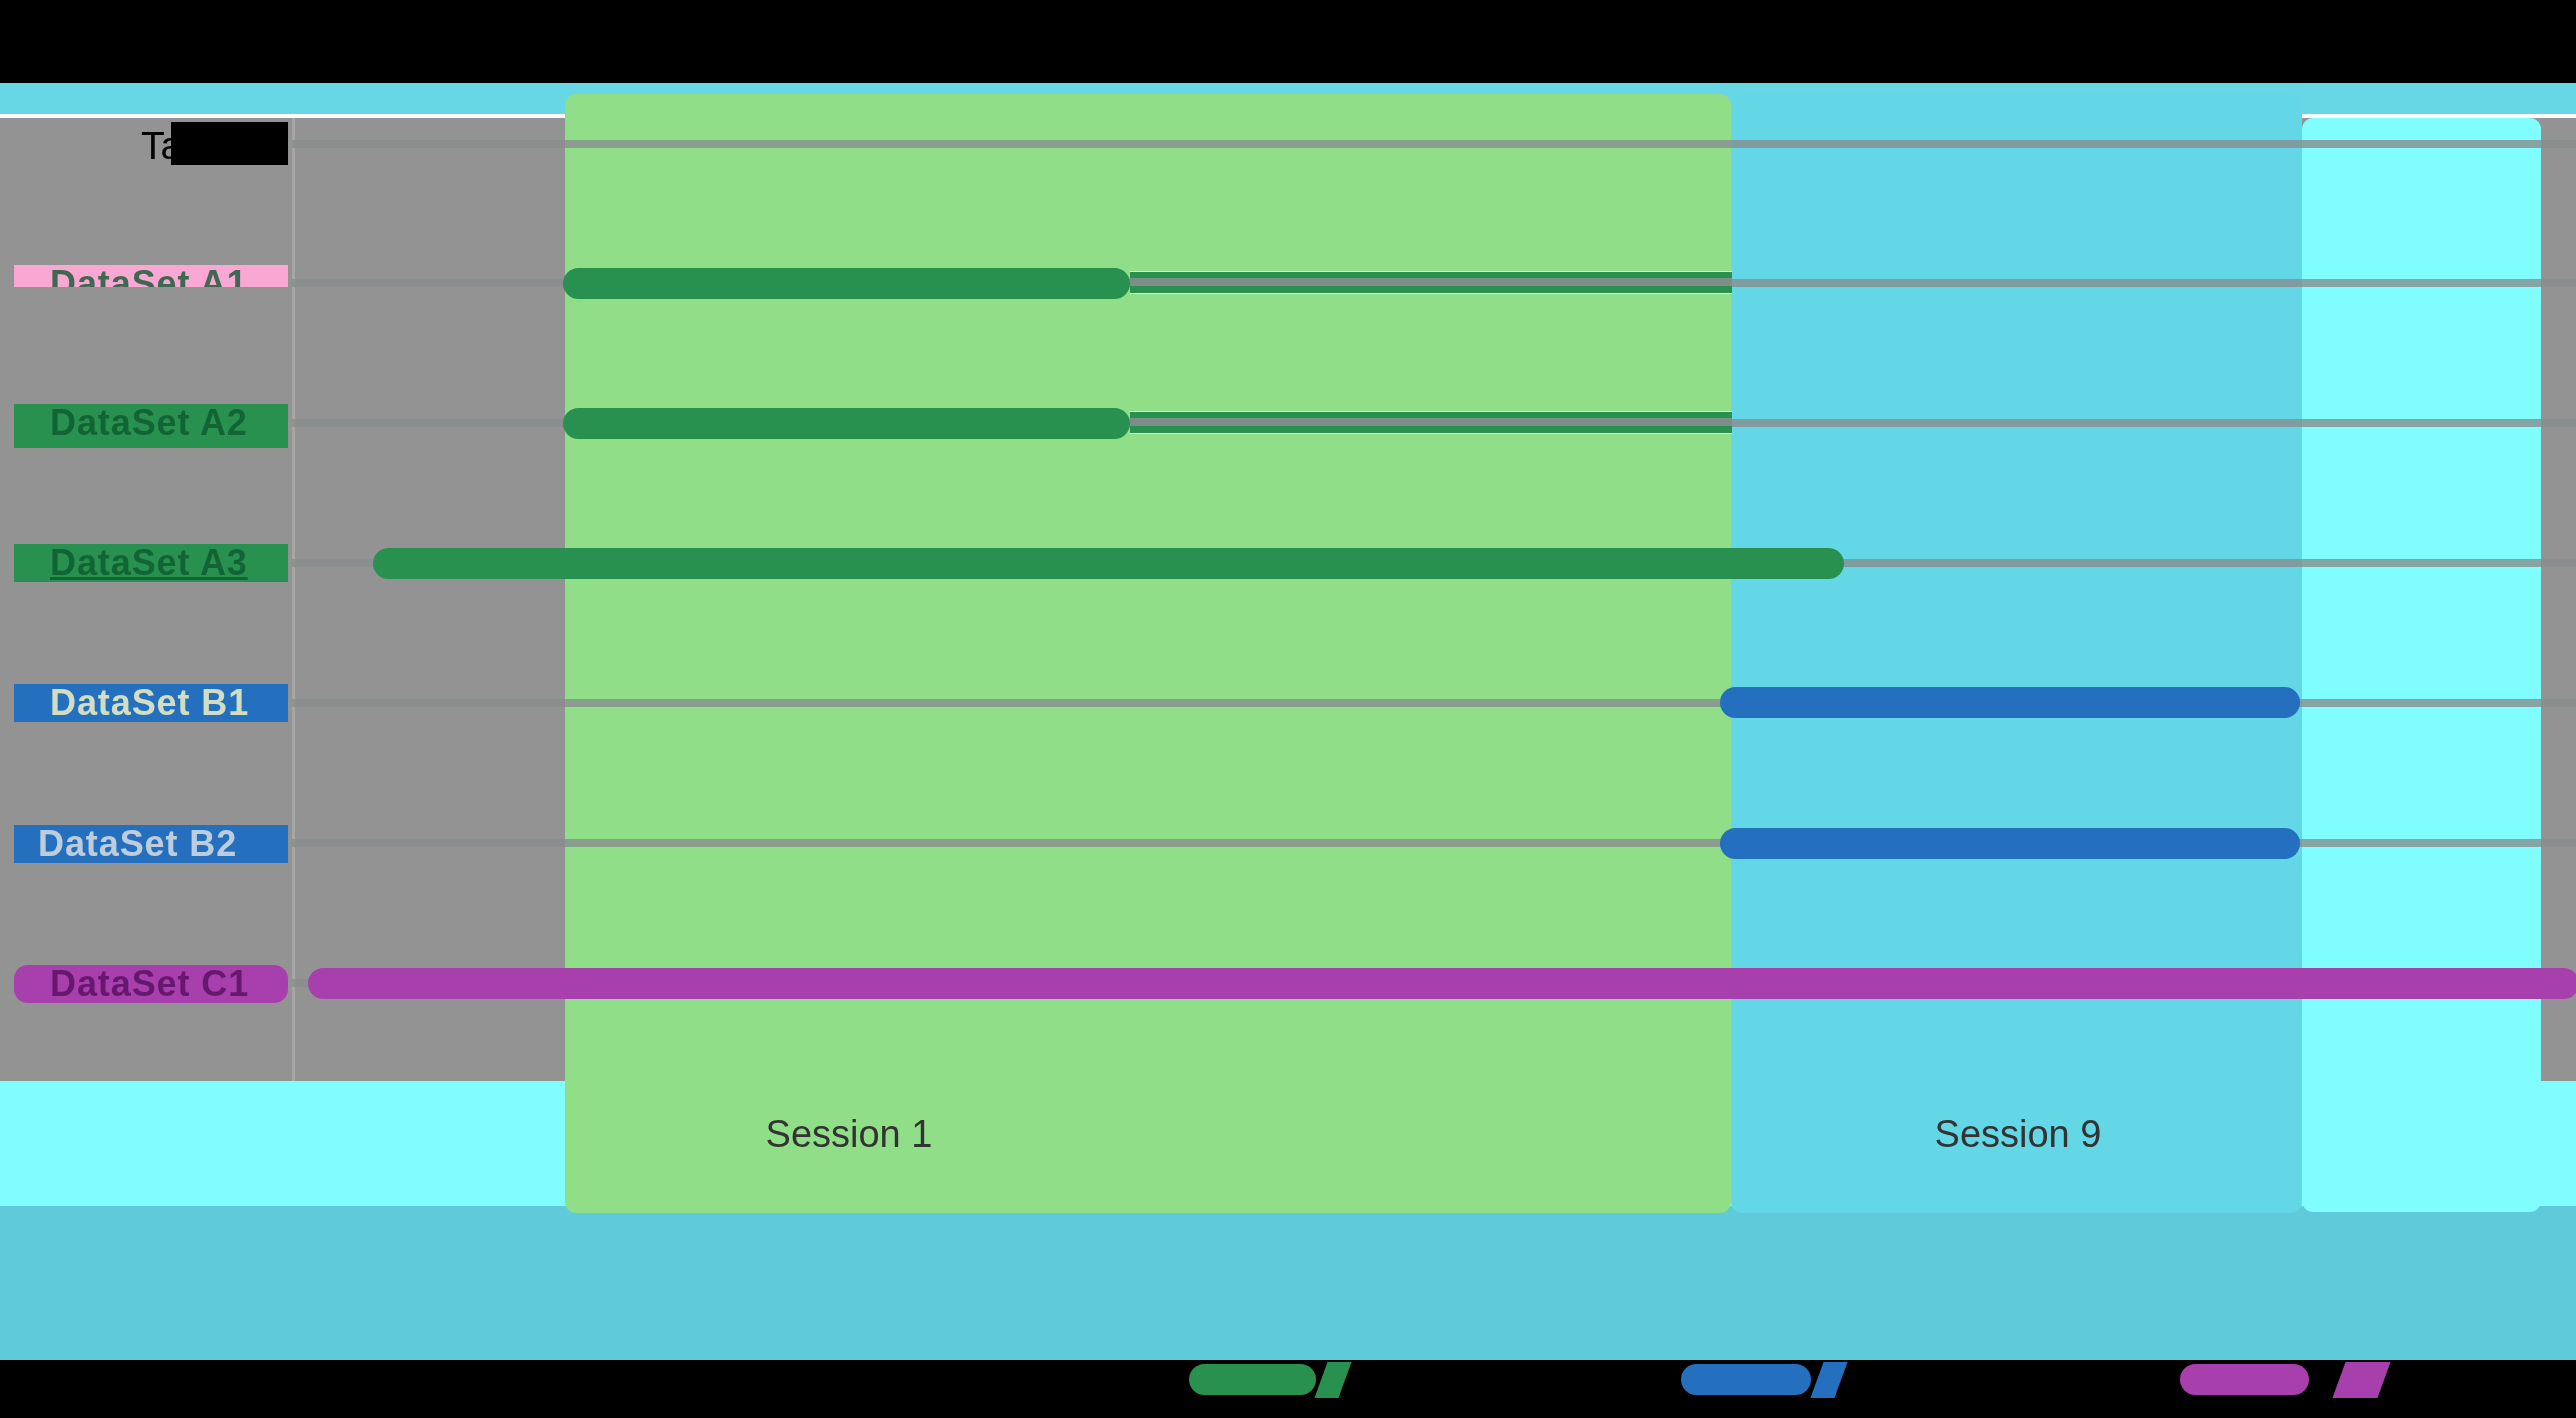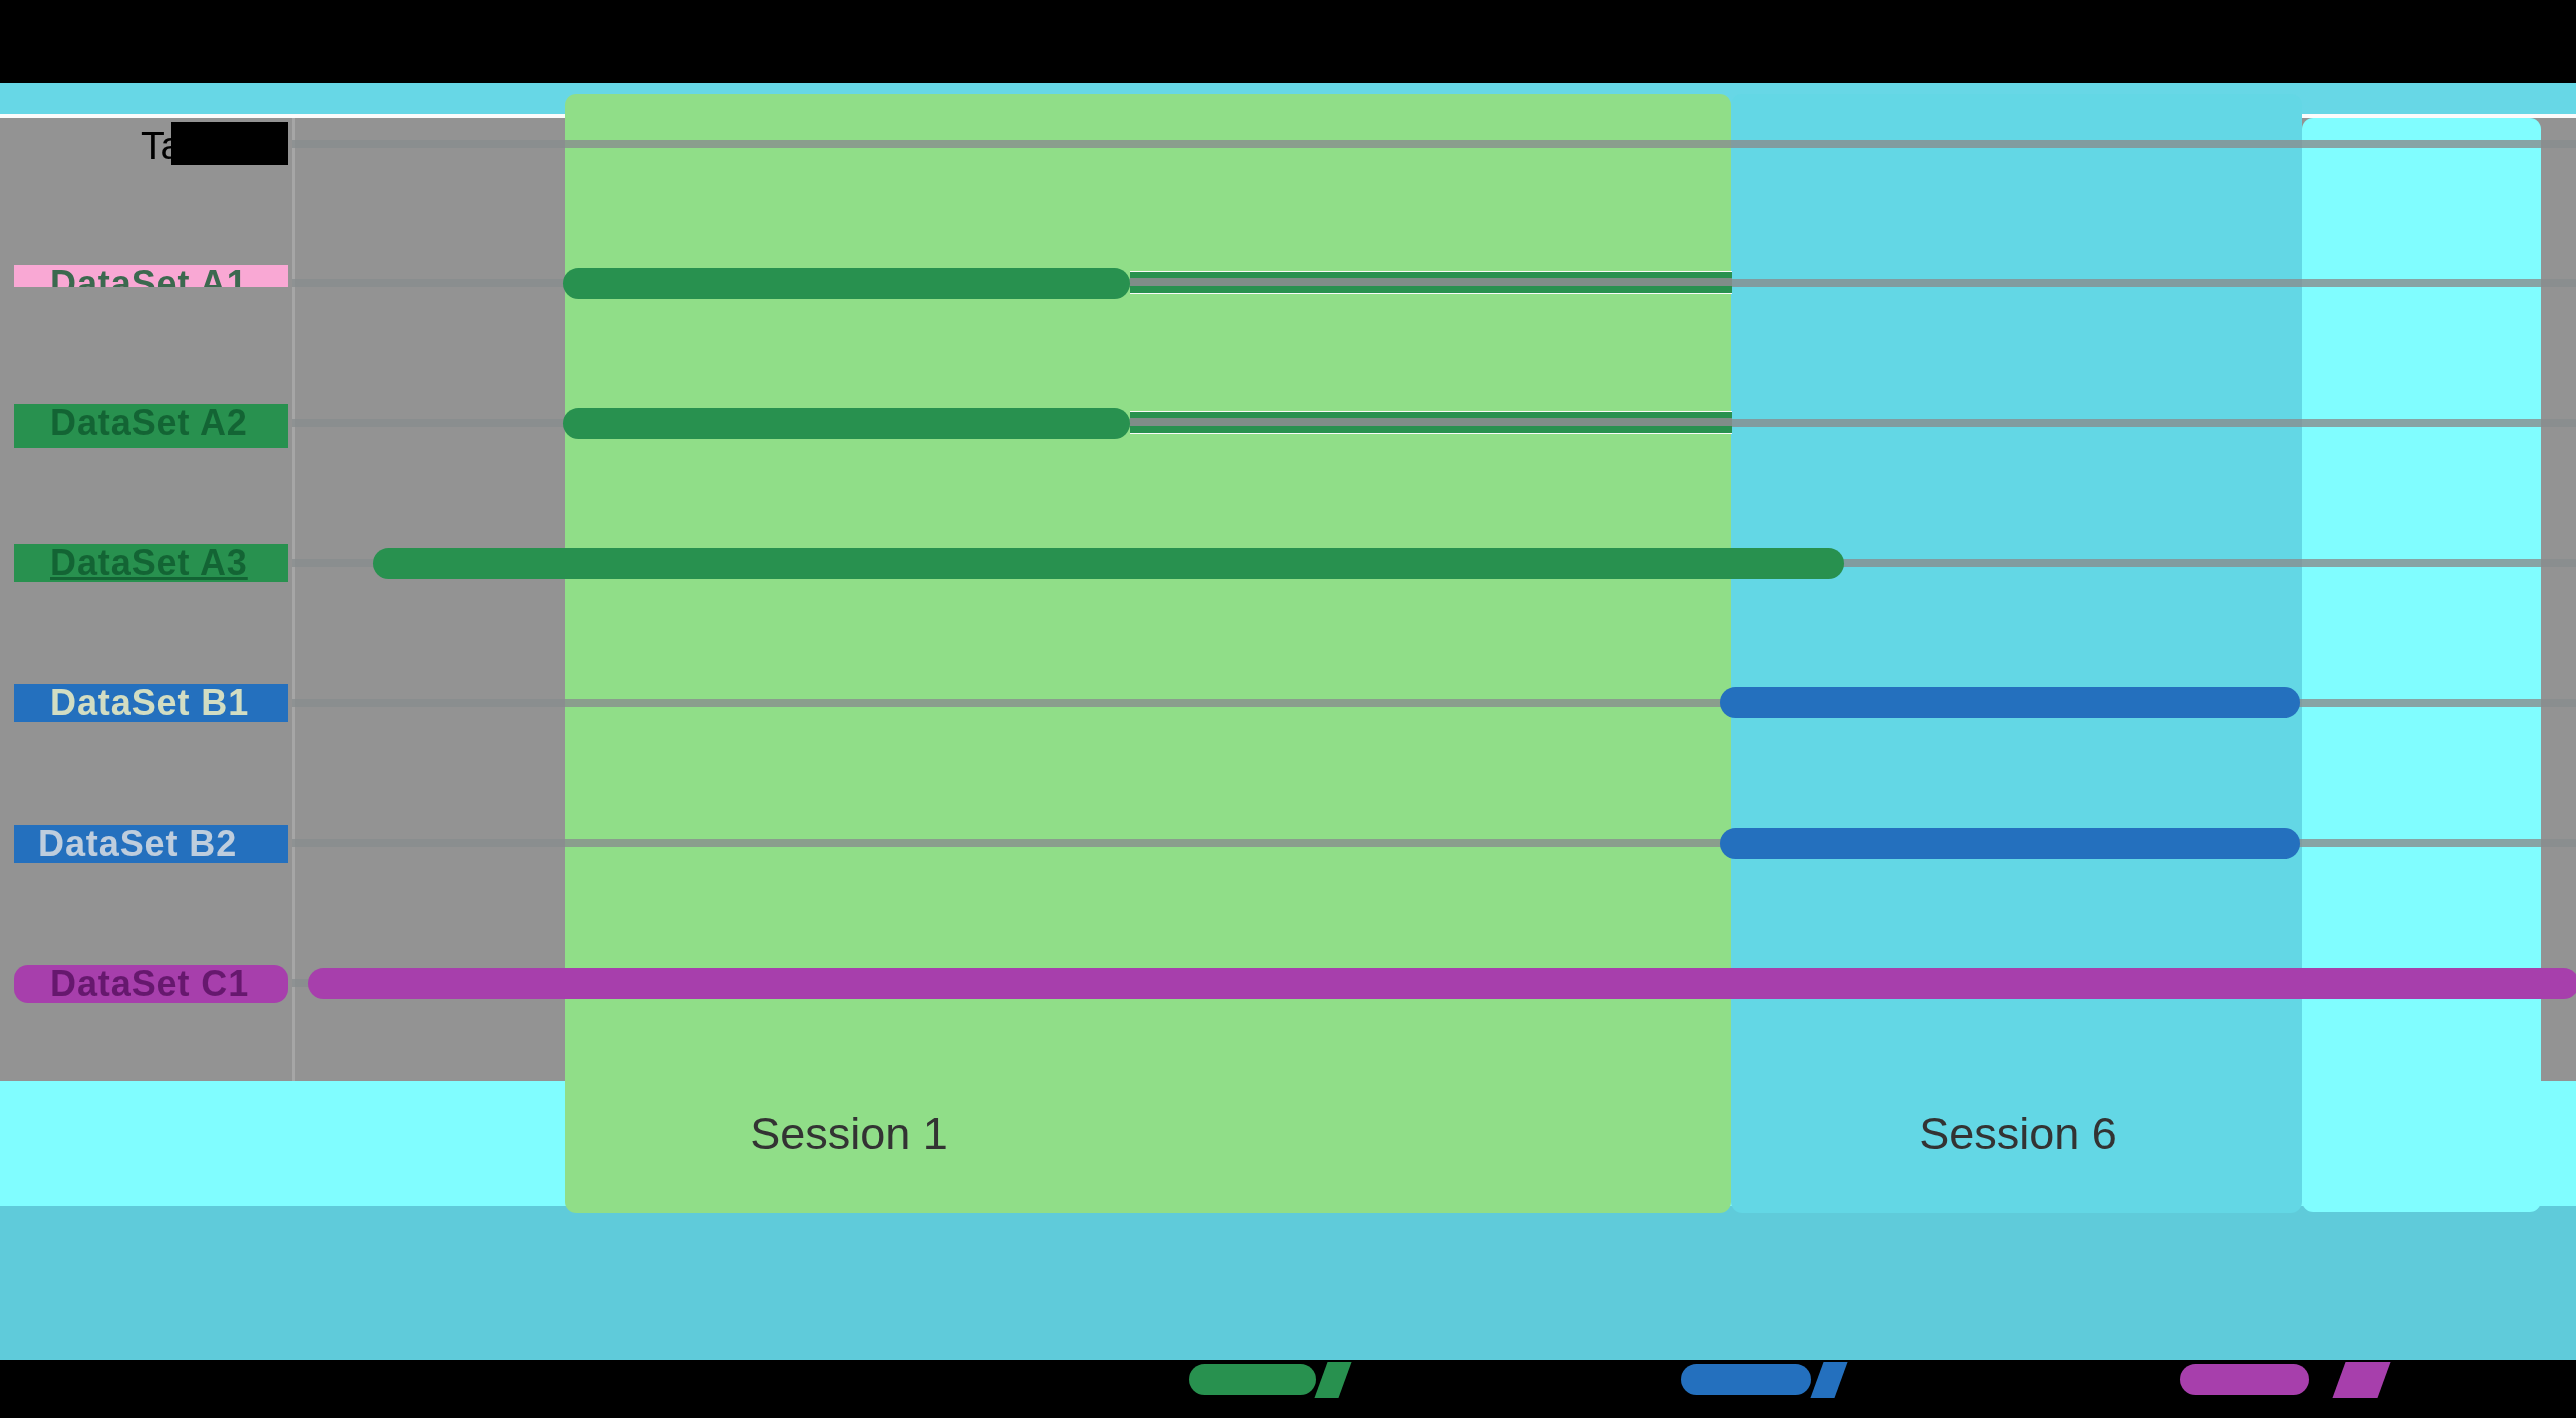--- a/index.html
+++ b/index.html
@@ -6,21 +6,21 @@
   #canvas{
     position:relative;width:2576px;height:1419px;overflow:hidden;
     background:#000;font-family:"Liberation Sans",sans-serif;
   }
   .abs{position:absolute;}
   .row-label-text{
     font-size:36px;font-weight:bold;line-height:38px;
     white-space:nowrap;opacity:.8;letter-spacing:0.9px;
   }
   .session-label{
-    font-size:45px;color:#333;transform:translate(-50%,-50%);
+    font-size:38px;color:#333;transform:translate(-50%,-50%);
     white-space:nowrap;
   }
   #task-header{font-size:39px;color:#000;white-space:nowrap;}
 </style>
 </head>
 <body>
 
 <div id="canvas">
   <div class="abs" id="bg-gray" style="top: 118px; height: 963px; left: 0px; width: 2576px; background: rgb(147, 147, 147);"></div>
   <div class="abs" id="footer-cyan" style="top: 1081px; height: 130px; left: 0px; width: 2576px; background: rgb(128, 253, 255);"></div>
@@ -75,21 +75,21 @@
       </div>
       <div class="abs" style="left: 14px; width: 274px; top: 825px; height: 38px; background: rgb(36, 112, 190); overflow: hidden;">
         <div class="row-label-text" style="color: #e5e5e5; padding-left: 24px;">DataSet B2</div>
       </div>
       <div class="abs" style="left: 14px; width: 274px; top: 965px; height: 38px; background: rgb(167, 63, 172); overflow: hidden; border-radius: 14px;">
         <div class="row-label-text" style="color: rgb(87, 16, 96); padding-left: 36px;">DataSet C1</div>
       </div>
     </div>
 
   <div class="abs session-label" id="s1-label" style="left: 849px; top: 1134px; color: rgb(51, 51, 51);">Session 1</div>
-  <div class="abs session-label" id="s2-label" style="left: 2018px; top: 1134px; color: rgb(51, 51, 51);">Session 6</div>
+  <div class="abs session-label" id="s2-label" style="left: 2018px; top: 1134px; color: rgb(51, 51, 51);">Session 9</div>
 
   <div class="abs" id="task-header" style="left: 141px; top: 124px;">Task</div>
   <div class="abs" id="task-redaction" style="left: 171px; top: 122px; width: 117px; height: 43px; background: rgb(0, 0, 0);"></div>
 
   <div class="abs" id="bottom-black" style="top: 1360px; height: 59px; left: 0px; width: 2576px; background: rgb(0, 0, 0);"></div>
   <div id="legend">
       <div class="abs" style="left: 1189px; width: 127px; top: 1364px; height: 31px; background: rgb(40, 145, 79); border-radius: 15.5px;"></div>
       <div class="abs" style="left: 1321px; width: 24.4px; top: 1362px; height: 36px; background: rgb(40, 145, 79); transform: skewX(-20deg);"></div>
       <div class="abs" style="left: 1681px; width: 130px; top: 1364px; height: 31px; background: rgb(36, 112, 190); border-radius: 15.5px;"></div>
       <div class="abs" style="left: 1817px; width: 24.4px; top: 1362px; height: 36px; background: rgb(36, 112, 190); transform: skewX(-20deg);"></div>

